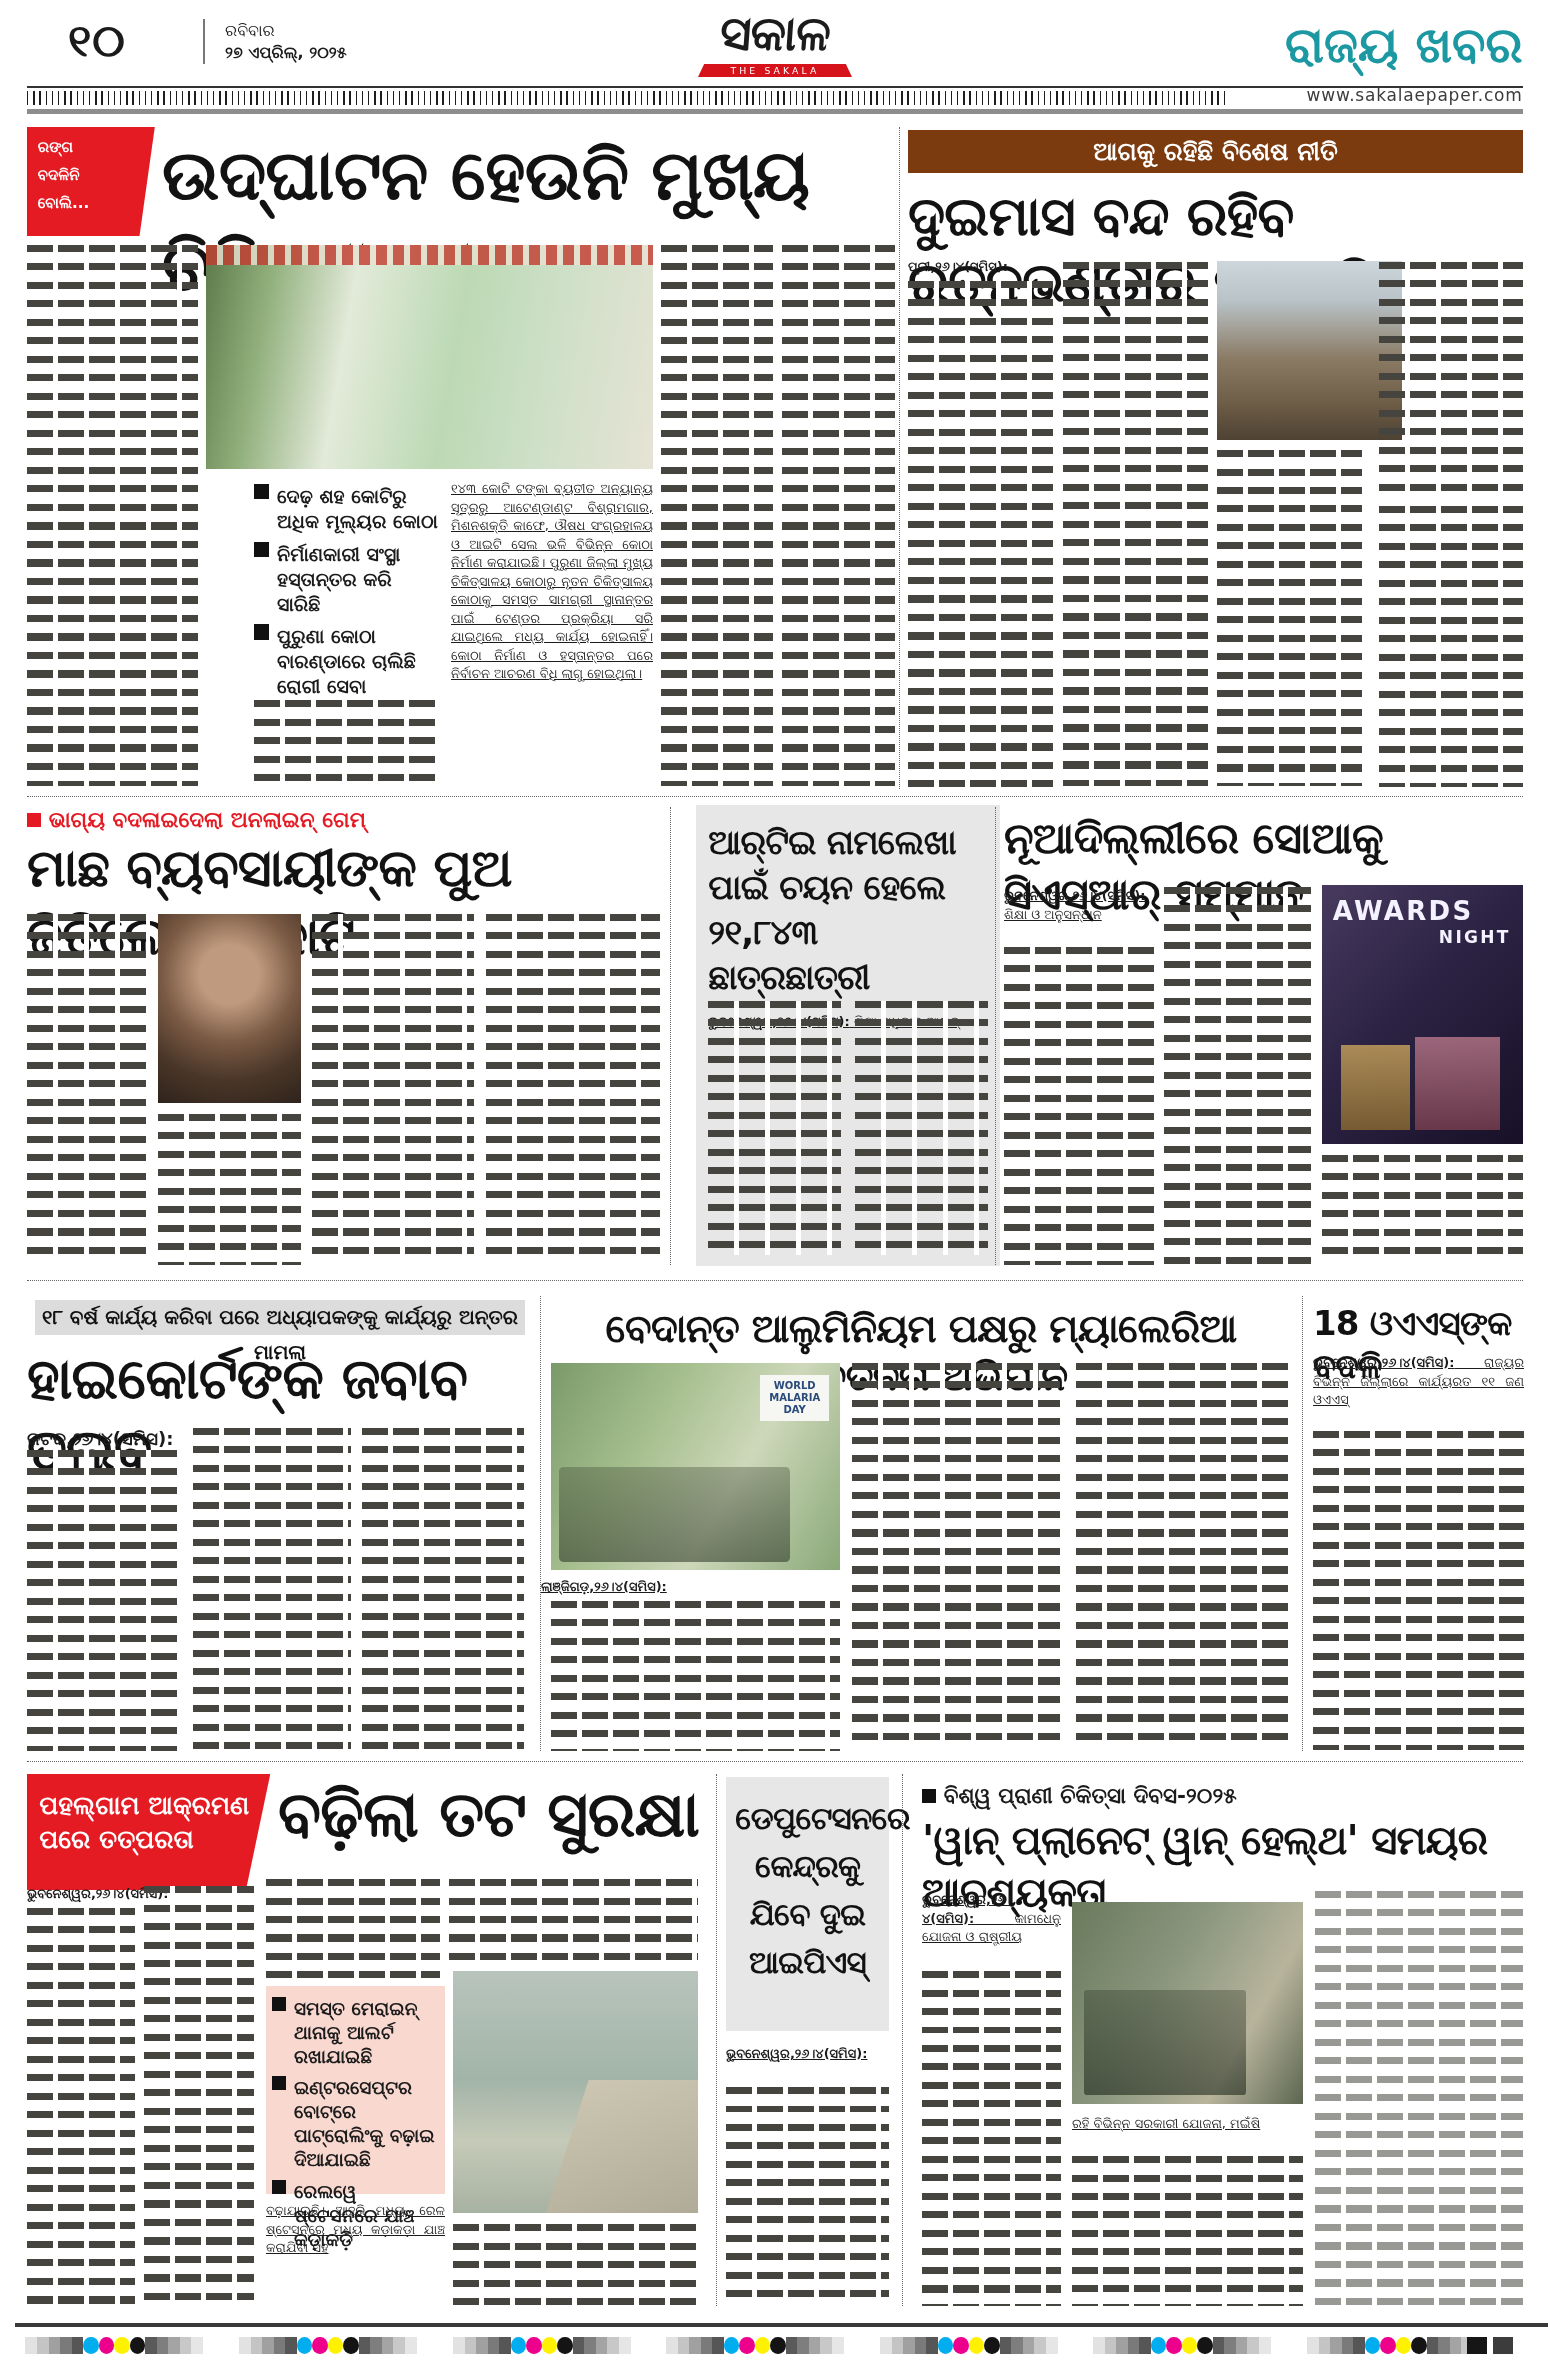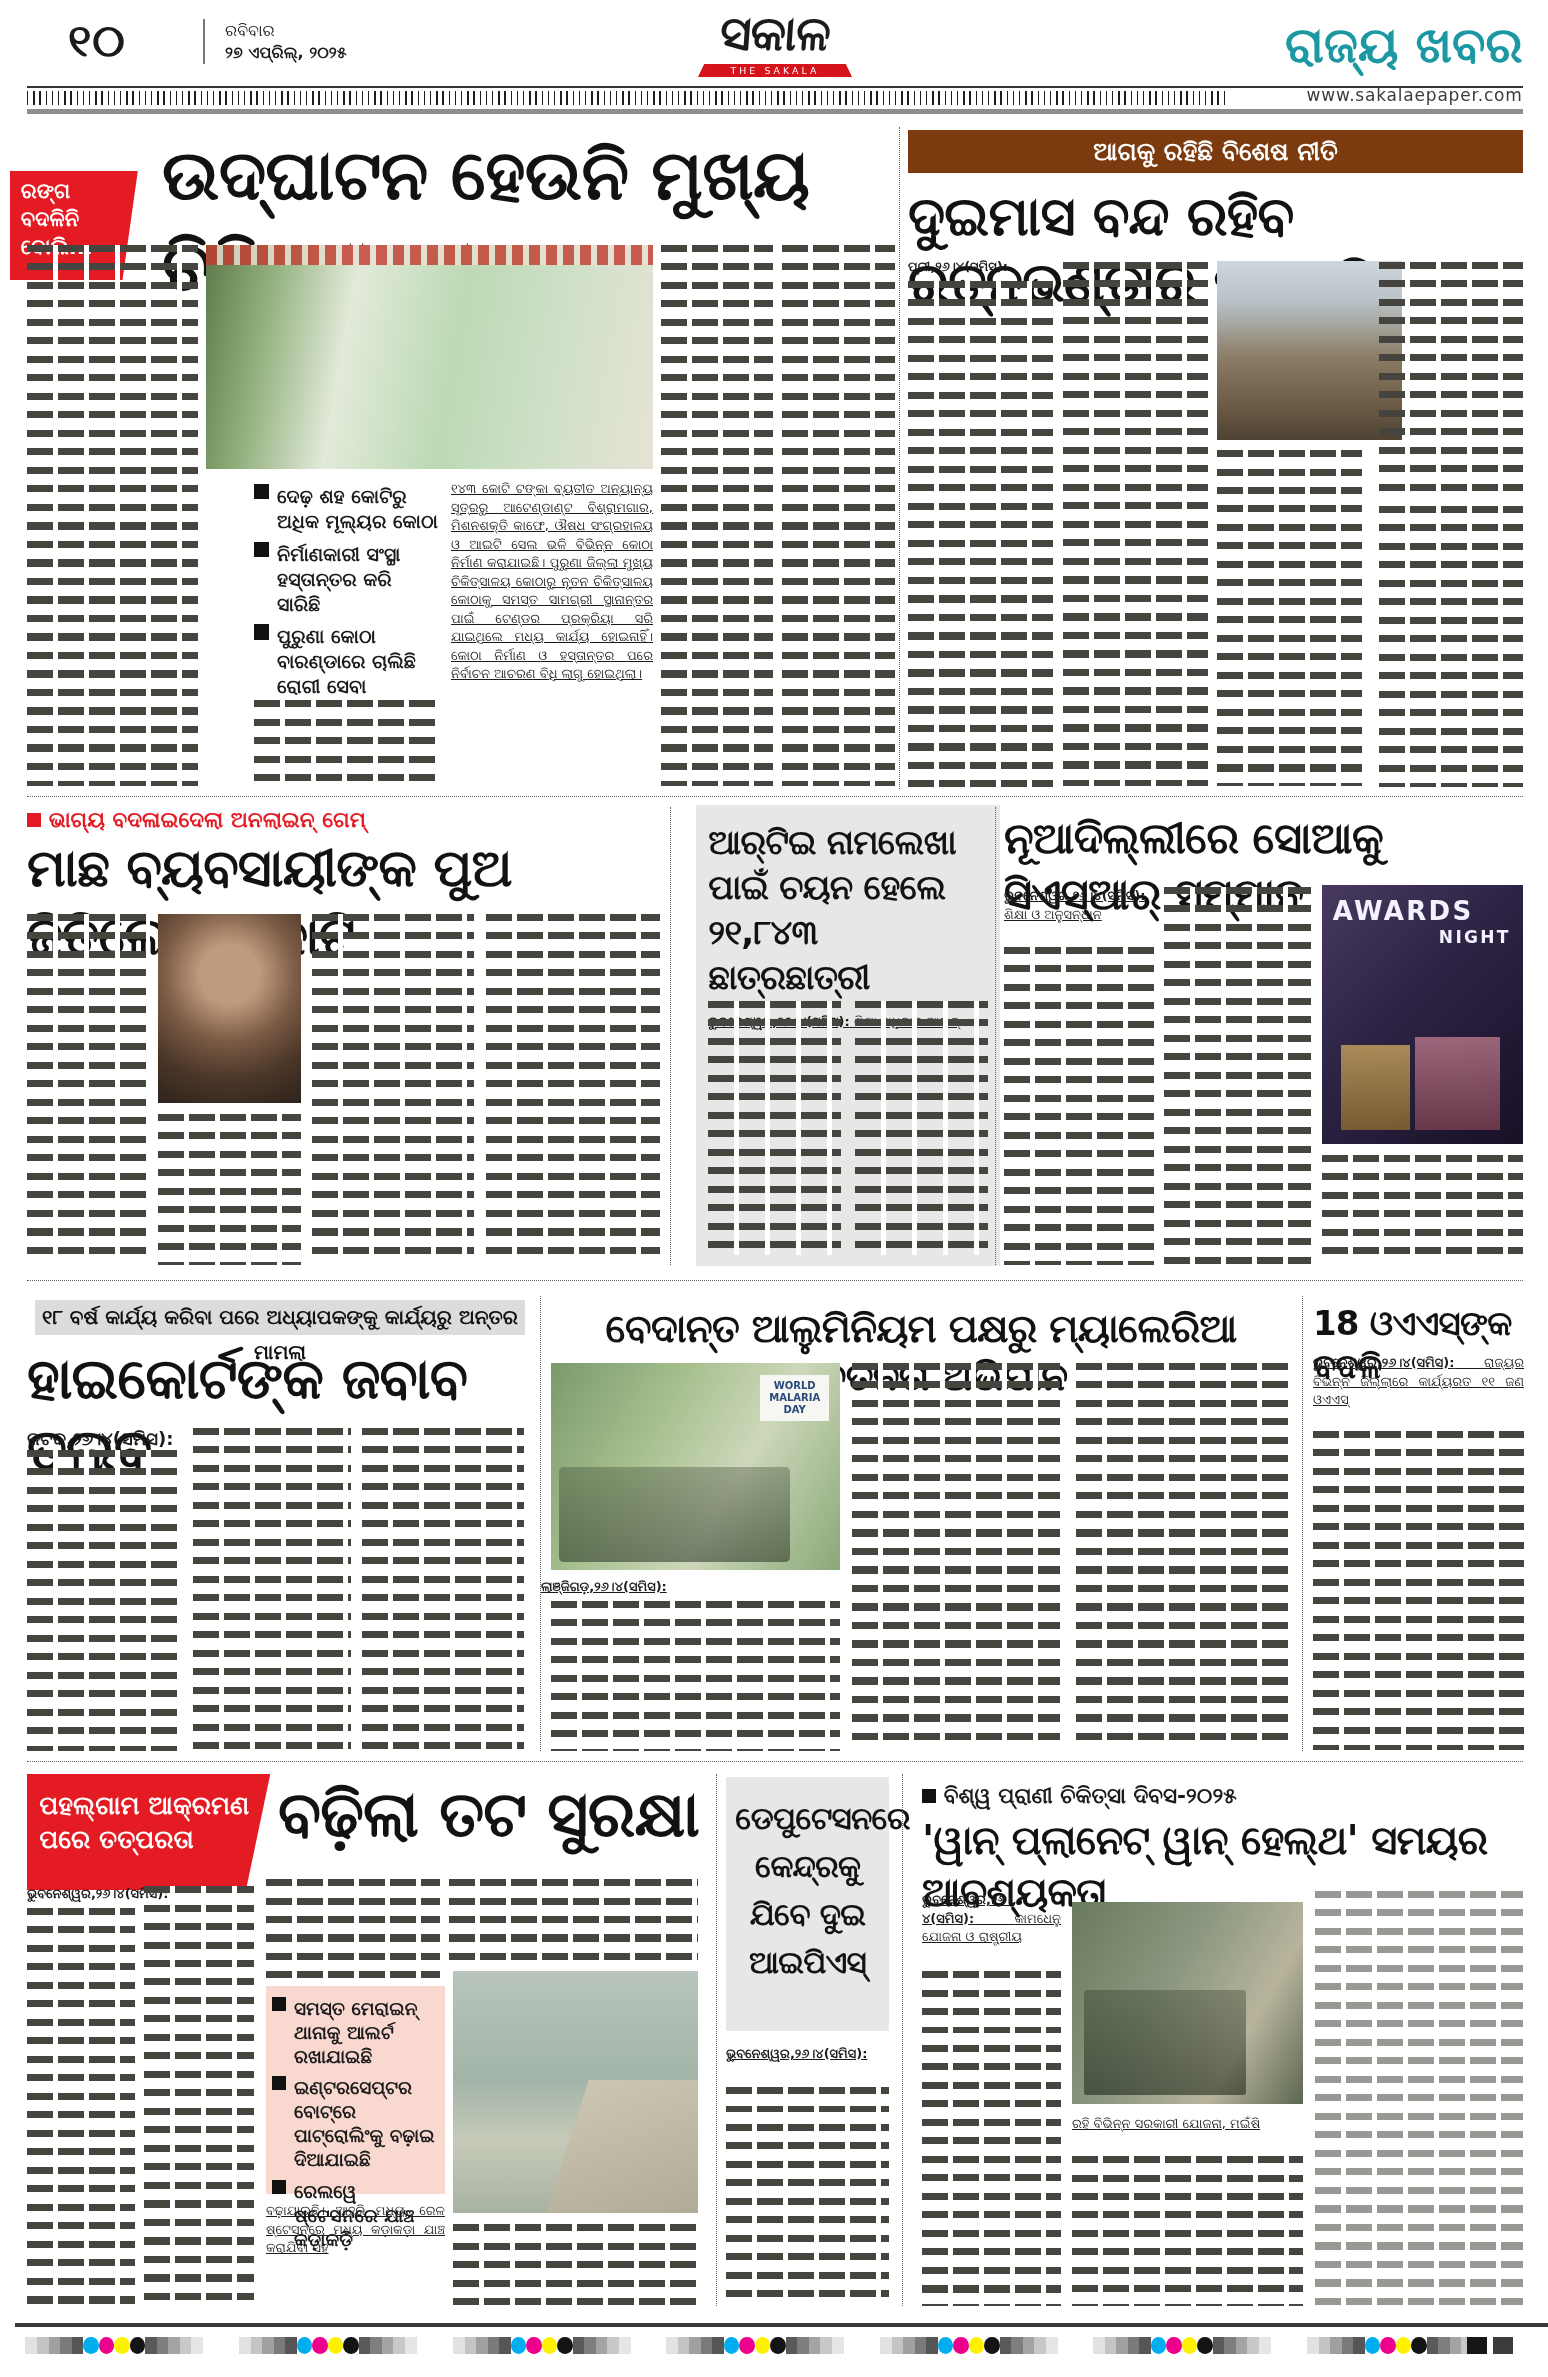--- a/index.html
+++ b/index.html
@@ -76,21 +76,21 @@
     <div class="mast-ribbon" style="margin-top:1.5px;height:13px;">THE SAKALA</div>
   </div>
 
   <div class="abs section-title" style="right:25.4px;top:17px;">ରାଜ୍ୟ ଖବର</div>
 
   <div class="abs thinrule" style="left:27px;top:86px;width:1496px;"></div>
   <div class="abs barcode" style="left:27px;top:91px;width:1203px;height:14px;"></div>
   <div class="abs website" style="right:25.4px;top:85px;">www.sakalaepaper.com</div>
   <div class="abs thickrule" style="left:27px;top:109px;width:1496px;"></div>
 
-  <div class="abs kicker-red-box" style="left:10px;top:127px;width:117px;height:103px;padding:6.2px 0 0 10.8px;font-size:21px;line-height:28px;margin-top:44px;">
+  <div class="abs kicker-red-box" style="left:27px;top:127px;width:117px;height:103px;padding:6.2px 0 0 10.8px;font-size:15px;line-height:28px;">
     <div>ରଙ୍ଗ</div>
     <div>ବଦଳିନି</div>
     <div>ବୋଲି...</div>
   </div>
   <div class="abs headline" style="left:162px;top:130px;width:733px;font-size:69px;line-height:91px;">ଉଦ୍‌ଘାଟନ ହେଉନି ମୁଖ୍ୟ ଚିକିତ୍ସାଳୟ</div>
 
   <div class="abs tl" style="left:27px;top:245px;width:171px;height:541px;"></div>
   <div class="abs photo photo-hospital" style="left:206px;top:245px;width:447px;height:224px;">
     <div class="accent"></div>
   </div>

